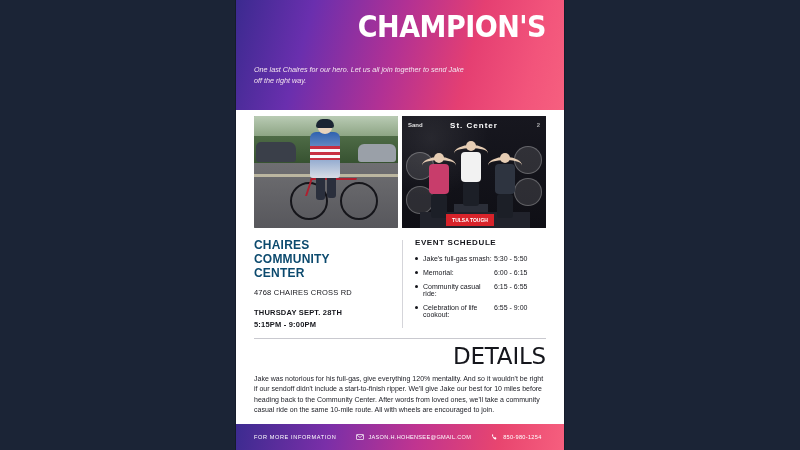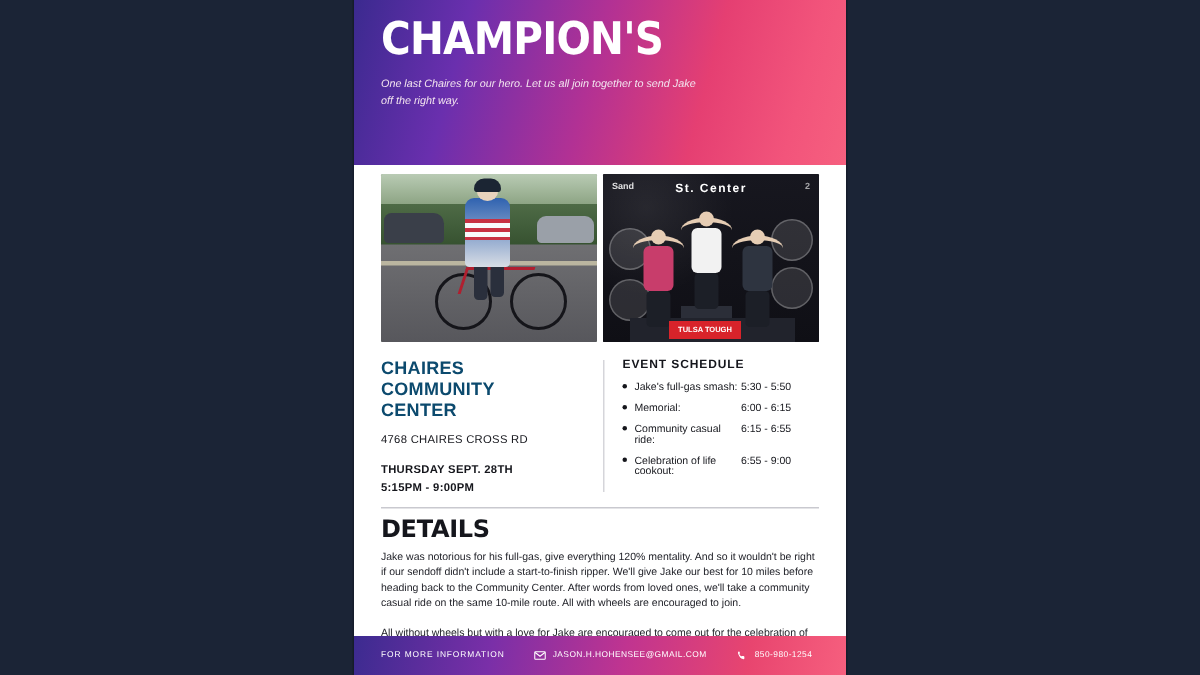--- a/index.html
+++ b/index.html
@@ -41,28 +41,29 @@
   .title {
     color: #ffffff;
     font-weight: bold;
     font-size: 30px;
     line-height: 0.98;
     letter-spacing: -0.5px;
     text-transform: uppercase;
     margin: 2px 0 0 0;
     font-family: "DejaVu Sans", sans-serif;
     font-stretch: condensed;
+    text-align: right;
   }
   .title .l2 { display:block; }
   .subtitle {
     color: #f3e4ef;
     font-size: 7.2px;
     font-style: italic;
     line-height: 1.45;
-    margin-top: 10px;
+    margin-top: 24px;
     max-width: 210px;
   }
 
   
   .photos {
     display: flex;
     gap: 4px;
     padding: 6px 18px 6px 18px;
     box-sizing: border-box;
     background: #ffffff;
@@ -198,27 +199,28 @@
   .sched-label { flex: 1; }
   .sched-time { width: 52px; text-align: left; }
 
   
   .details-wrap {
     margin: 2px 18px 0 18px;
     border-top: 1px solid #c9c9cf;
     padding-top: 6px;
   }
   .details-title {
-    font-size: 16px;
-    font-weight: bold;
+    font-size: 23px;
+    font-weight: normal;
     color: #15161c;
     letter-spacing: -0.2px;
     line-height: 1;
     text-transform: uppercase;
     font-family: "DejaVu Sans", sans-serif;
+    text-align: right;
   }
   .details-body {
     margin-top: 6px;
     font-size: 7px;
     line-height: 1.5;
     color: #22232a;
   }
   .details-body p { margin: 0 0 9px 0; }
 
   

